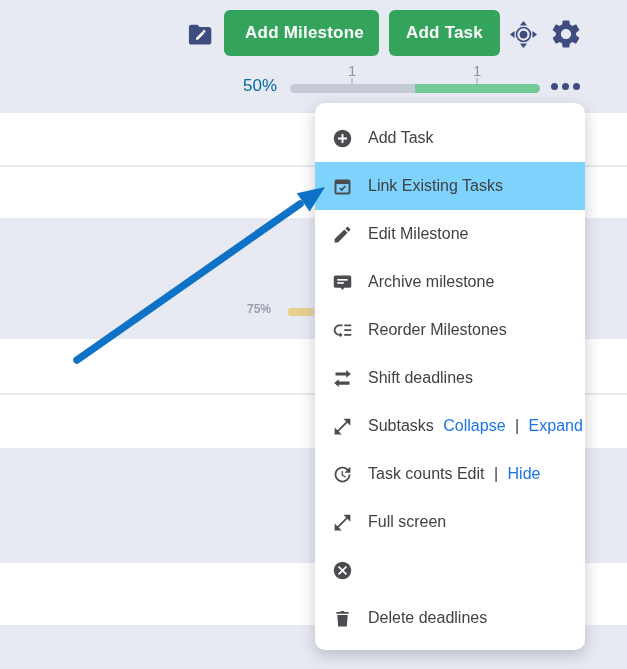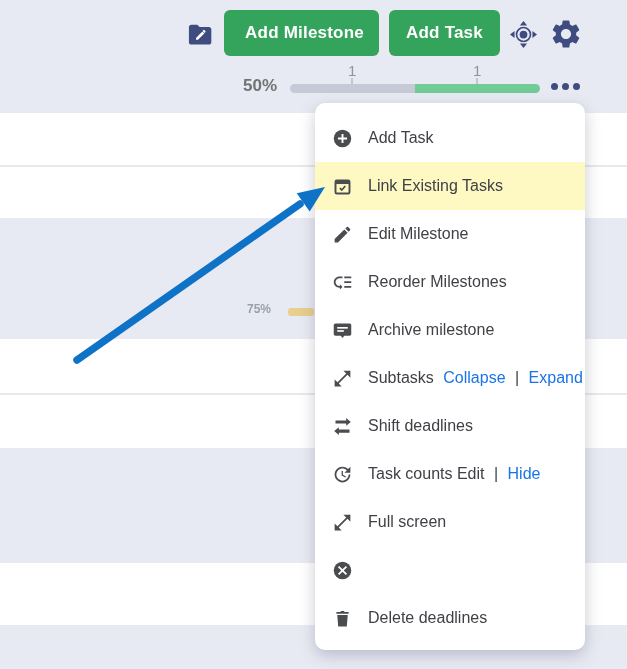--- a/index.html
+++ b/index.html
@@ -19,21 +19,21 @@
   .folder-btn{position:absolute;left:186px;top:20px;width:28px;height:28px;z-index:10;cursor:pointer;}
   .btn{position:absolute;top:10px;height:46px;background:#34a45c;border:none;border-radius:6px;
        color:#fff;font-family:"Liberation Sans",sans-serif;font-size:17px;font-weight:700;
        letter-spacing:.2px;z-index:10;cursor:pointer;}
   .btn-milestone{left:224px;width:155px;padding-left:12px;}
   .btn-task{left:389px;width:111px;}
   .pan-ic{position:absolute;left:508px;top:19px;width:31px;height:31px;z-index:10;cursor:pointer;}
   .gear-ic{position:absolute;left:549px;top:17px;width:34px;height:34px;z-index:10;cursor:pointer;}
 
   
-  .pct50{position:absolute;left:243px;top:76px;font-size:17px;font-weight:700;color:#737373;z-index:10;}
+  .pct50{position:absolute;left:243px;top:76px;font-size:17px;font-weight:400;color:#0369a1;z-index:10;}
   .pbar{position:absolute;left:290px;top:84px;width:250px;height:9px;border-radius:4.5px;overflow:hidden;
         display:flex;z-index:10;}
   .pseg{height:100%;}
   .pseg.gray{width:50%;background:#c6cad6;}
   .pseg.green{width:50%;background:#72ca96;}
   .cnt{position:absolute;top:62px;font-size:15px;color:#8d939d;z-index:10;}
   .cnt1{left:348px;}
   .cnt2{left:473px;}
   .tick{position:absolute;top:78px;width:2px;height:7px;background:#c2c6d0;z-index:9;}
   .tick1{left:351px;}
@@ -43,21 +43,21 @@
 
   
   .pct75{position:absolute;left:247px;top:302px;font-size:12px;font-weight:700;color:#9aa0ab;z-index:5;}
   .ybar{position:absolute;left:288px;top:308px;width:26px;height:8px;border-radius:3px;background:#e8cf8f;z-index:5;}
 
   
   .menu{position:absolute;left:315px;top:103px;width:270px;height:547px;background:#fff;
         border-radius:10px;box-shadow:0 5px 16px rgba(60,64,90,.28);z-index:40;
         padding-top:11px;box-sizing:border-box;overflow:hidden;}
   .mi{display:flex;align-items:center;height:48px;cursor:pointer;}
-  .mi.hl{background:#fef9c3;}
+  .mi.hl{background:#7dd3fc;}
   .mi-ic{width:21px;height:21px;margin-left:17px;margin-right:15px;flex:none;}
   .mi-ic svg{display:block;width:21px;height:21px;}
   .mi-label{font-size:16px;color:#3f4145;white-space:nowrap;}
   .mi-label .lnk{color:#1a73e8;text-decoration:none;cursor:pointer;}
   .mi-label > * + *{margin-left:5px;}
 
   
   .arrow-svg{position:absolute;left:0;top:0;width:627px;height:669px;z-index:50;pointer-events:none;}
 </style>
 </head>
@@ -146,63 +146,63 @@
         <svg viewBox="0 0 24 24">
             <path fill="#4b4c50" d="M3 17.2V21h3.8L17.8 9.9l-3.7-3.7L3 17.2zM20.7 7c.4-.4.4-1 0-1.4l-2.3-2.3c-.4-.4-1-.4-1.4 0l-1.8 1.8 3.7 3.7L20.7 7z"></path>
           </svg>
       </span>
       <span class="mi-label">Edit Milestone</span>
     </div>
 
     <div class="mi">
       <span class="mi-ic">
         <svg viewBox="0 0 24 24">
-            <path fill="#4b4c50" d="M14 5h8v2h-8zm0 5.5h8v2h-8zm0 5.5h8v2h-8zM2 11.5C2 15.08 4.92 18 8.5 18H9v2l3-3-3-3v2h-.5C6.02 16 4 13.98 4 11.5S6.02 7 8.5 7H12V5H8.5C4.92 5 2 7.92 2 11.5z"></path>
-          </svg>
-      </span>
-      <span class="mi-label">Reorder Milestones</span>
-    </div>
-
-    <div class="mi">
-      <span class="mi-ic">
-        <svg viewBox="0 0 24 24">
             <path fill="#4b4c50" d="M4 4h16c1.1 0 2 .9 2 2v10c0 1.1-.9 2-2 2h-6l-2 2.5L10 18H4c-1.1 0-2-.9-2-2V6c0-1.1.9-2 2-2z"></path>
             <rect x="6" y="8" width="12" height="1.9" fill="#fff"></rect>
             <rect x="6" y="11.6" width="7.5" height="1.9" fill="#fff"></rect>
           </svg>
       </span>
       <span class="mi-label">Archive milestone</span>
+    </div>
+
+    <div class="mi">
+      <span class="mi-ic">
+        <svg viewBox="0 0 24 24">
+            <path fill="#4b4c50" d="M14 5h8v2h-8zm0 5.5h8v2h-8zm0 5.5h8v2h-8zM2 11.5C2 15.08 4.92 18 8.5 18H9v2l3-3-3-3v2h-.5C6.02 16 4 13.98 4 11.5S6.02 7 8.5 7H12V5H8.5C4.92 5 2 7.92 2 11.5z"></path>
+          </svg>
+      </span>
+      <span class="mi-label">Reorder Milestones</span>
+    </div>
+
+    <div class="mi">
+      <span class="mi-ic">
+        <svg viewBox="0 0 24 24" fill="#4b4c50">
+            <path d="M4 7.2h12.2V4.6L21.5 9l-5.3 4.4v-2.6H4z" transform="translate(0,-2.2)"></path>
+            <path d="M20 16.8H7.8v2.6L2.5 15l5.3-4.4v2.6H20z" transform="translate(0,2.2)"></path>
+          </svg>
+      </span>
+      <span class="mi-label">Shift deadlines</span>
     </div>
 
     <div class="mi">
       <span class="mi-ic">
         <svg viewBox="0 0 24 24">
             <path fill="#4b4c50" d="M21 11V3h-8l3.29 3.29-10 10L3 13v8h8l-3.29-3.29 10-10z"></path>
           </svg>
       </span>
       <span class="mi-label">
         <span>Subtasks</span>
         <a class="lnk">Collapse</a>
         <span>|</span>
         <a class="lnk">Expand</a>
       </span>
     </div>
 
     <div class="mi">
       <span class="mi-ic">
-        <svg viewBox="0 0 24 24" fill="#4b4c50">
-            <path d="M4 7.2h12.2V4.6L21.5 9l-5.3 4.4v-2.6H4z" transform="translate(0,-2.2)"></path>
-            <path d="M20 16.8H7.8v2.6L2.5 15l5.3-4.4v2.6H20z" transform="translate(0,2.2)"></path>
-          </svg>
-      </span>
-      <span class="mi-label">Shift deadlines</span>
-    </div>
-
-    <div class="mi">
-      <span class="mi-ic">
         <svg viewBox="0 0 24 24">
             <path fill="#4b4c50" d="M21 10.12h-6.78l2.74-2.82c-2.73-2.7-7.15-2.8-9.88-.1-2.73 2.71-2.73 7.08 0 9.79s7.15 2.71 9.88 0C18.32 15.65 19 14.08 19 12.1h2c0 1.98-.88 4.55-2.64 6.29-3.51 3.48-9.21 3.48-12.72 0-3.5-3.47-3.53-9.11-.02-12.58s9.14-3.47 12.65 0L21 3v7.12zM12.5 8v4.25l3.5 2.08-.72 1.21L11 13V8h1.5z"></path>
           </svg>
       </span>
       <span class="mi-label">
         <span>Task counts Edit</span>
         <span>|</span>
         <a class="lnk">Hide</a>
       </span>
     </div>

